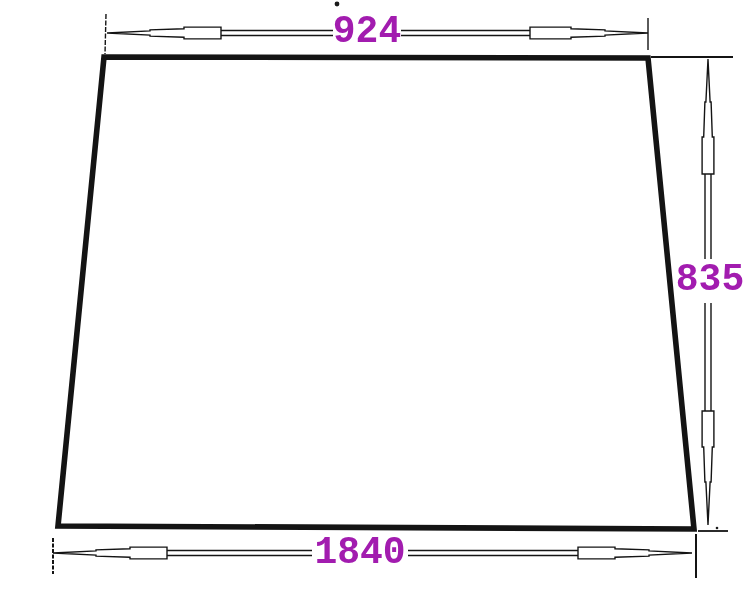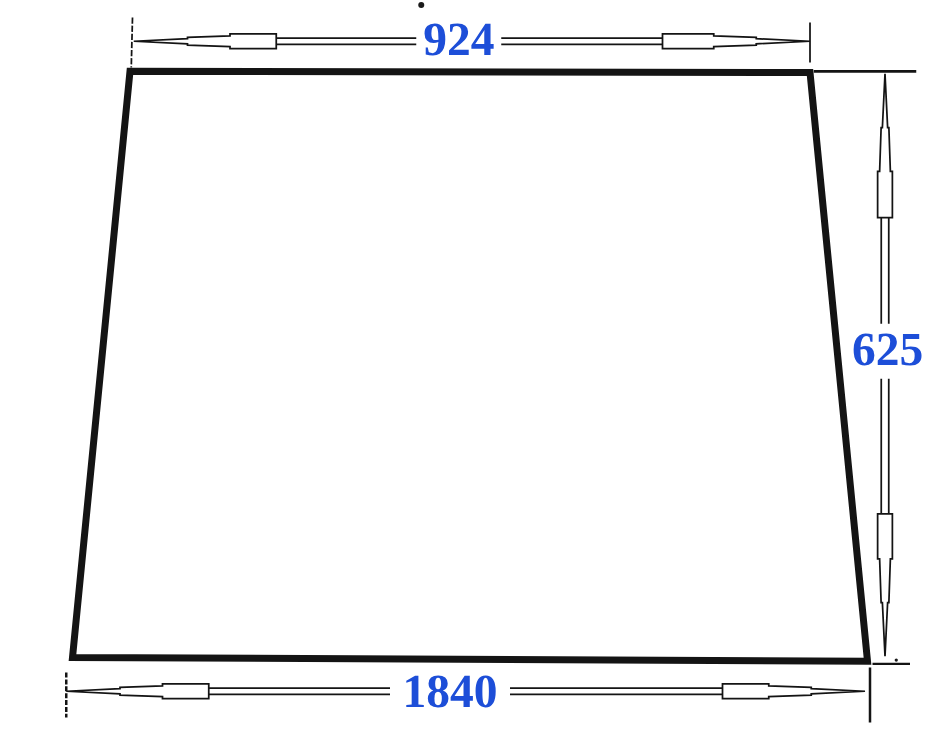--- a/index.html
+++ b/index.html
@@ -16,25 +16,25 @@
     font-family: "Liberation Sans", sans-serif;
   }
   .canvas svg {
     position: absolute;
     left: 0;
     top: 0;
   }
   .dim-label {
     position: absolute;
     transform: translate(-50%, -52%);
-    font-family: Liberation Serif, serif;
+    font-family: Liberation Mono, monospace;
     font-weight: 700;
     font-size: 38px;
     letter-spacing: 0px;
-    color: #1d4ed8;
+    color: #a21caf;
     white-space: nowrap;
     line-height: 1;
     user-select: none;
   }
   .lbl-top    { left: 367px; top: 33px;  }
   .lbl-right  { left: 710px; top: 281px; }
   .lbl-bottom { left: 360px; top: 554px; }
 </style>
 </head>
 <body>
@@ -75,17 +75,17 @@
     </g>
 
     <g fill="#1a1a1a" stroke="none">
       <circle cx="337" cy="4" r="2.4"></circle>
       <circle cx="717" cy="528" r="1.3"></circle>
     </g>
   </svg>
 
   <div class="dim-label lbl-top">924</div>
 
-  <div class="dim-label lbl-right">625</div>
+  <div class="dim-label lbl-right">835</div>
 
   <div class="dim-label lbl-bottom">1840</div>
 
 </div>
 
 </body></html>

